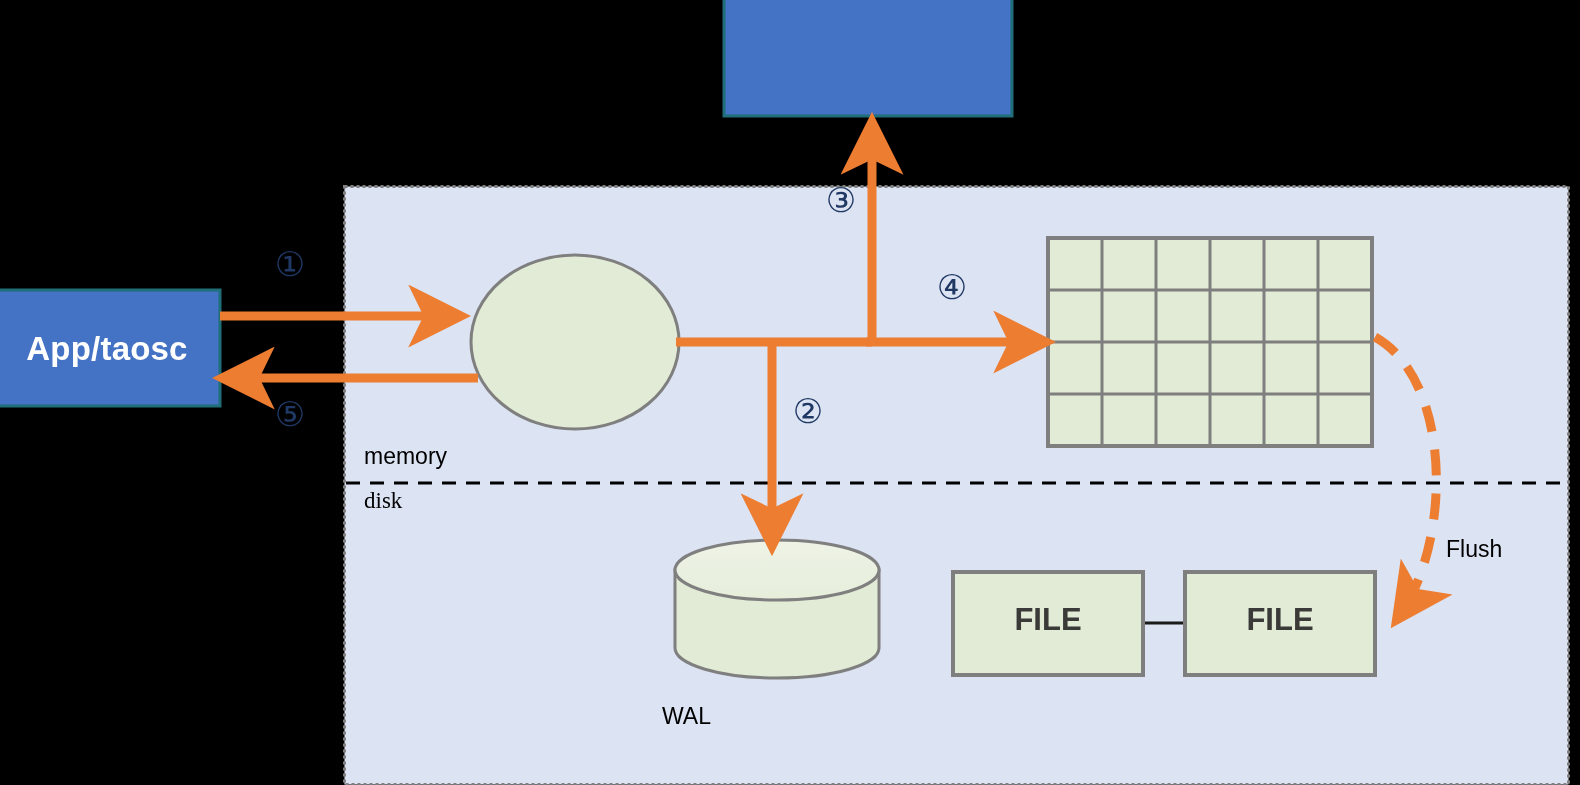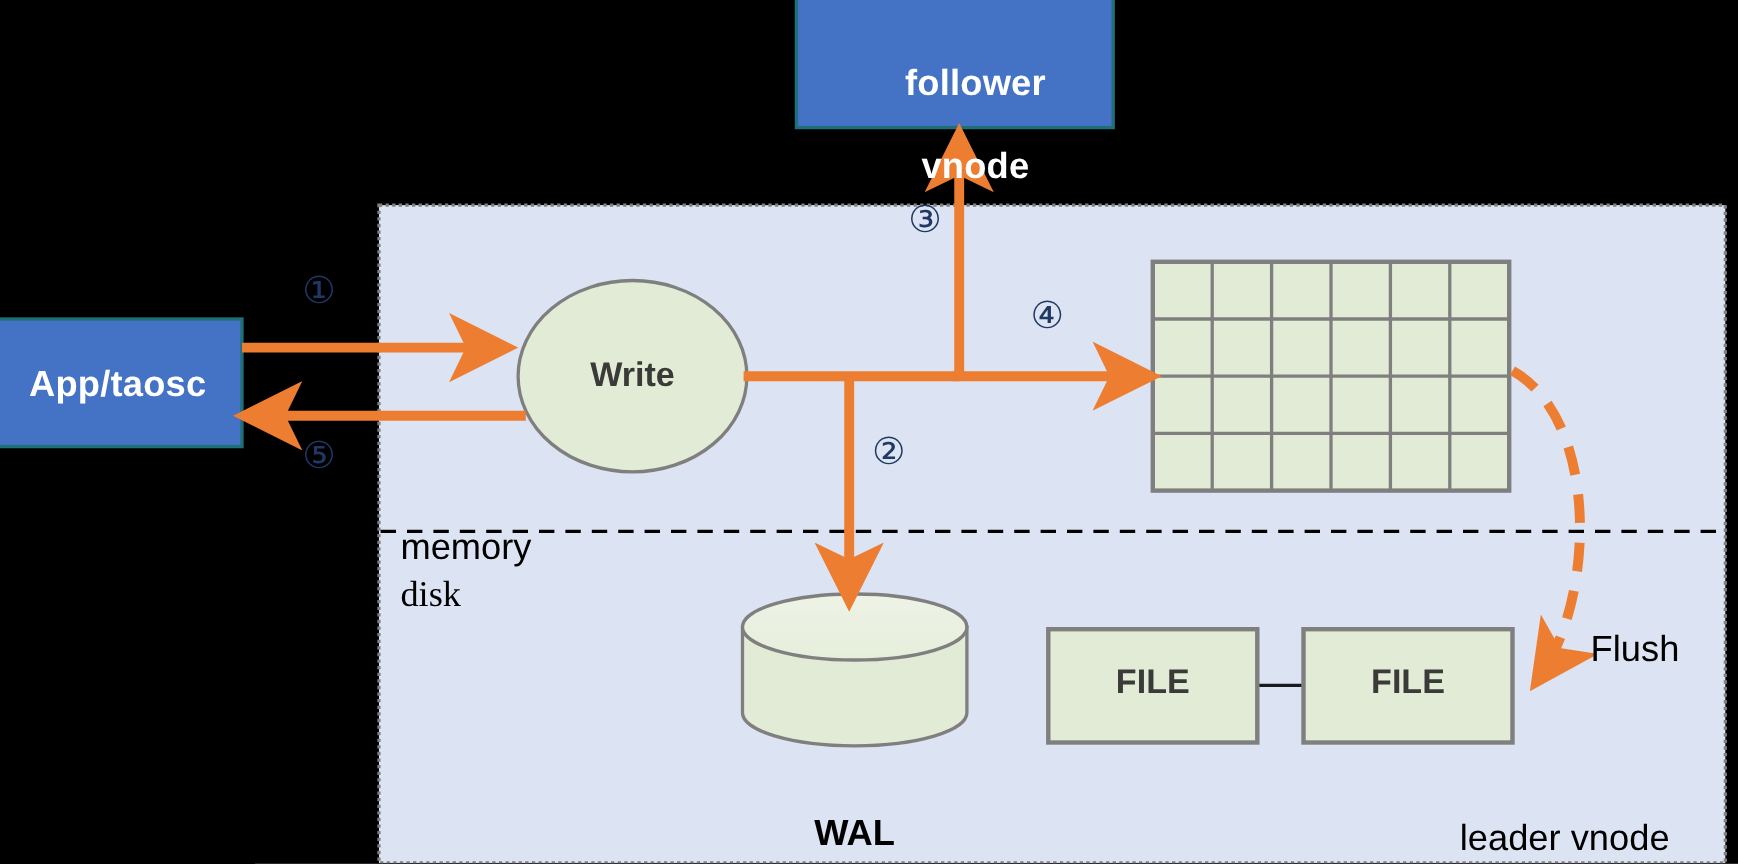--- a/index.html
+++ b/index.html
@@ -36,22 +36,21 @@
     letter-spacing: .2px;
   }
   .node-label {
     color: #3a3a38;
     font-weight: bold;
     font-size: 31px;
     text-align: center;
   }
   .plain {
     color: #000000;
-    font-size: 33px;
-    margin-top: 35px;
+    font-size: 23px;
   }
   .stepnum {
     color: #1f3864;
     font-size: 34px;
     font-weight: normal;
     text-align: center;
   }
 </style>
 </head>
 <body>
@@ -113,42 +112,36 @@
     <line x1="866" y1="342" x2="1040" y2="342" stroke="#ed7d31" stroke-width="9" marker-end="url(#arrow-orange)"></line>
 
     <line x1="872" y1="346" x2="872" y2="128" stroke="#ed7d31" stroke-width="9" marker-end="url(#arrow-orange)"></line>
 
     <line x1="772" y1="342" x2="772" y2="540" stroke="#ed7d31" stroke-width="9" marker-end="url(#arrow-orange)"></line>
 
     <path d="M1375,337 C1452,380 1452,540 1400,615" fill="none" stroke="#ed7d31" stroke-width="9" stroke-dasharray="26 18" marker-end="url(#arrow-orange-dash)"></path>
 
   </svg>
 
-  <div class="txt boxlabel" style="left:724px; top:18px; width:288px;">
-    <span>follower</span><br>
-    <span>vnode</span>
-  </div>
 
   <div class="txt boxlabel" style="left:-6px; top:330px; width:226px;">App/taosc</div>
 
-  <div class="txt node-label" style="left:471px; top:323px; width:208px;">Write</div>
 
   <div class="txt node-label" style="left:953px; top:602px; width:190px;">FILE</div>
 
   <div class="txt node-label" style="left:1185px; top:602px; width:190px;">FILE</div>
 
-  <div class="txt plain" style="left:677px; top:703px; width:200px; text-align:center;font-weight:bold;">WAL</div>
+  <div class="txt plain" style="left:662px; top:703px; width:200px; text-align:left;">WAL</div>
 
   <div class="txt plain" style="left:364px; top:443px;">memory</div>
 
   <div class="txt plain" style="left:364px; top:488px;font-family:Liberation Serif, serif;">disk</div>
 
   <div class="txt plain" style="left:1446px; top:536px;">Flush</div>
 
-  <div class="txt plain" style="left:1327px; top:708px;">leader vnode</div>
 
   <div class="txt stepnum" style="left:263px; top:245px; width:54px;">①</div>
 
   <div class="txt stepnum" style="left:781px; top:392px; width:54px;">②</div>
 
   <div class="txt stepnum" style="left:814px; top:181px; width:54px;">③</div>
 
   <div class="txt stepnum" style="left:925px; top:268px; width:54px;">④</div>
 
   <div class="txt stepnum" style="left:263px; top:395px; width:54px;">⑤</div>

